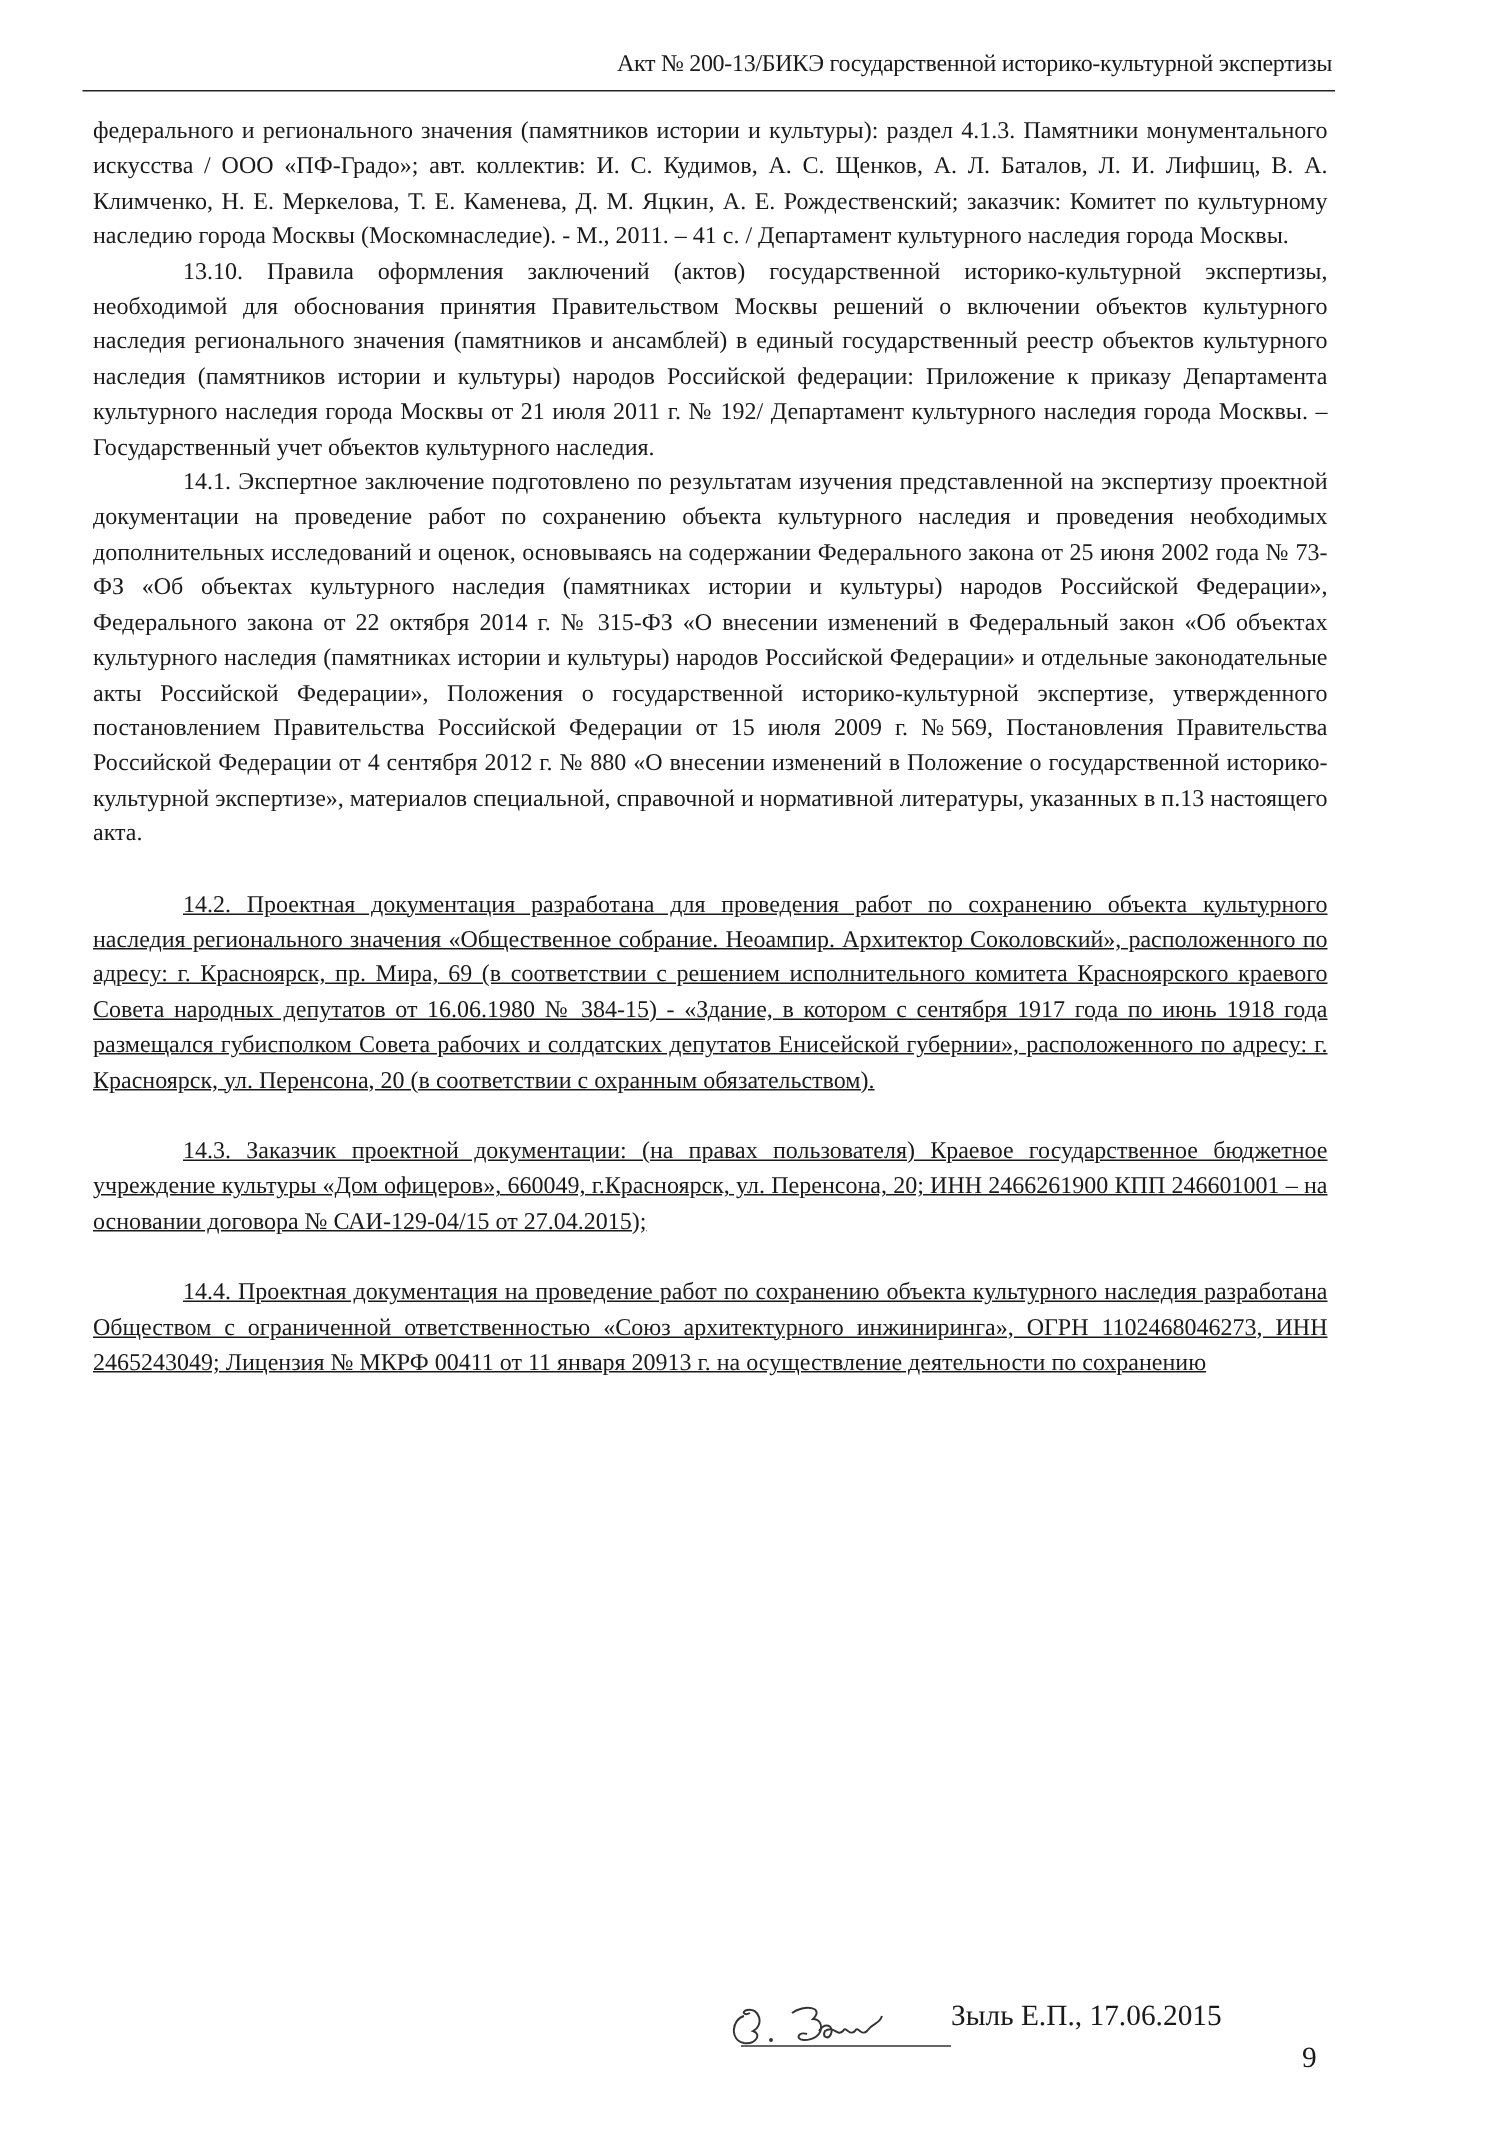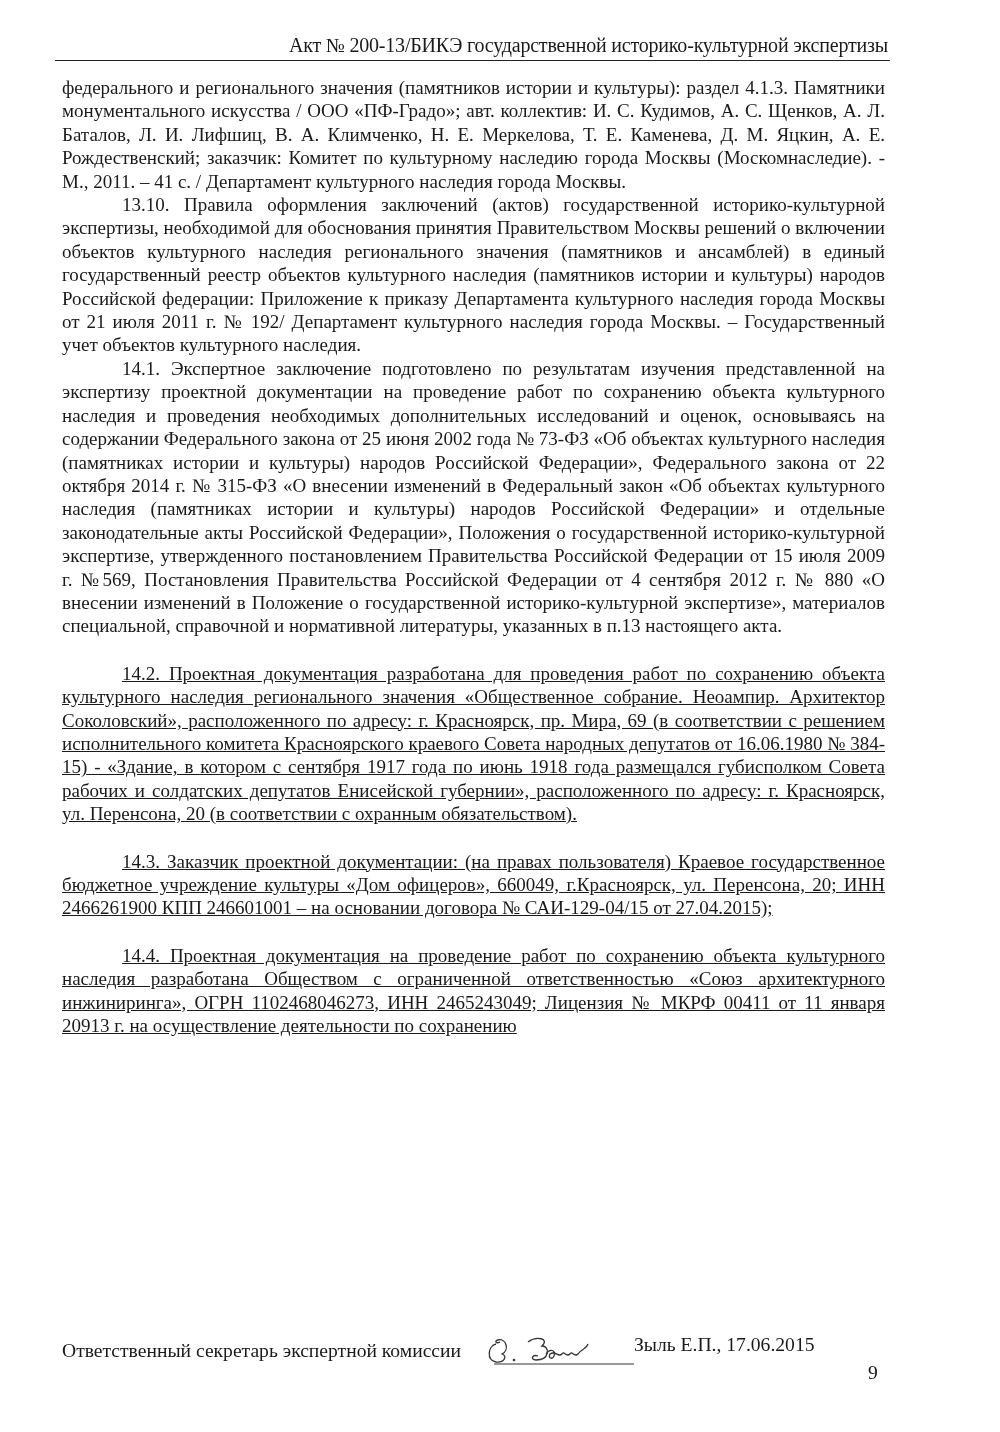--- a/index.html
+++ b/index.html
@@ -20,30 +20,30 @@
     left: 55px;
     top: 30px;
     width: 835px;
     height: 30px;
     border-bottom: 1.5px solid #222;
   }
   .header-title {
     position: absolute;
     right: 2px;
     top: 4px;
-    font-size: 20px;
+    font-size: 16px;
     letter-spacing: -0.2px;
     white-space: nowrap;
   }
   .content {
     position: absolute;
     left: 62px;
     top: 76px;
     width: 823px;
-    font-size: 19px;
+    font-size: 16px;
     line-height: 23.4px;
     text-align: justify;
   }
   .content p {
     margin: 0;
   }
   .indent {
     text-indent: 60px;
   }
   .gap-m { margin-top: 24px !important; text-decoration: underline; }
@@ -95,21 +95,20 @@
 <div class="content">
   <p>федерального и регионального значения (памятников истории и культуры): раздел 4.1.3. Памятники монументального искусства / ООО «ПФ-Градо»; авт. коллектив: И. С. Кудимов, А. С. Щенков, А. Л. Баталов, Л. И. Лифшиц, В. А. Климченко, Н. Е. Меркелова, Т. Е. Каменева, Д. М. Яцкин, А. Е. Рождественский; заказчик: Комитет по культурному наследию города Москвы (Москомнаследие). - М., 2011. – 41 с. / Департамент культурного наследия города Москвы.</p>
   <p class="indent">13.10. Правила оформления заключений (актов) государственной историко-культурной экспертизы, необходимой для обоснования принятия Правительством Москвы решений о включении объектов культурного наследия регионального значения (памятников и ансамблей) в единый государственный реестр объектов культурного наследия (памятников истории и культуры) народов Российской федерации: Приложение к приказу Департамента культурного наследия города Москвы от 21 июля 2011 г. № 192/ Департамент культурного наследия города Москвы. – Государственный учет объектов культурного наследия.</p>
   <p class="indent">14.1. Экспертное заключение подготовлено по результатам изучения представленной на экспертизу проектной документации на проведение работ по сохранению объекта культурного наследия и проведения необходимых дополнительных исследований и оценок, основываясь на содержании Федерального закона от 25 июня 2002 года № 73-ФЗ «Об объектах культурного наследия (памятниках истории и культуры) народов Российской Федерации», Федерального закона от 22 октября 2014 г. № 315-ФЗ «О внесении изменений в Федеральный закон «Об объектах культурного наследия (памятниках истории и культуры) народов Российской Федерации» и отдельные законодательные акты Российской Федерации», Положения о государственной историко-культурной экспертизе, утвержденного постановлением Правительства Российской Федерации от 15 июля 2009 г. №569, Постановления Правительства Российской Федерации от 4 сентября 2012 г. № 880 «О внесении изменений в Положение о государственной историко-культурной экспертизе», материалов специальной, справочной и нормативной литературы, указанных в п.13 настоящего акта.</p>
   <p class="indent gap-m">14.2. Проектная документация разработана для проведения работ по сохранению объекта культурного наследия регионального значения «Общественное собрание. Неоампир. Архитектор Соколовский», расположенного по адресу: г. Красноярск, пр. Мира, 69 (в соответствии с решением исполнительного комитета Красноярского краевого Совета народных депутатов от 16.06.1980 № 384-15) - «Здание, в котором с сентября 1917 года по июнь 1918 года размещался губисполком Совета рабочих и солдатских депутатов Енисейской губернии», расположенного по адресу: г. Красноярск, ул. Перенсона, 20 (в соответствии с охранным обязательством).</p>
   <p class="indent gap-m">14.3. Заказчик проектной документации: (на правах пользователя) Краевое государственное бюджетное учреждение культуры «Дом офицеров», 660049, г.Красноярск, ул. Перенсона, 20; ИНН 2466261900 КПП 246601001 – на основании договора № САИ-129-04/15 от 27.04.2015);</p>
   <p class="indent gap-m">14.4. Проектная документация на проведение работ по сохранению объекта культурного наследия разработана Обществом с ограниченной ответственностью «Союз архитектурного инжиниринга», ОГРН 1102468046273, ИНН 2465243049; Лицензия № МКРФ 00411 от 11 января 20913 г. на осуществление деятельности по сохранению</p>
 </div>
 
 <div class="footer">
-  <span class="footer-role">Ответственный секретарь экспертной комиссии</span>
   <svg class="signature" viewBox="0 0 150 36">
     <path d="M12 14 C 4 16, 2 30, 12 32 C 20 33, 24 26, 18 24 C 26 20, 22 8, 14 10 C 10 11, 12 14, 16 12" fill="none" stroke="#333" stroke-width="1.3"></path>
     <circle cx="30" cy="30" r="1.3" fill="#333"></circle>
     <path d="M44 12 C 52 6, 66 8, 58 16 C 66 16, 66 30, 52 30 C 46 30, 48 24, 54 26" fill="none" stroke="#333" stroke-width="1.3"></path>
     <path d="M62 24 C 66 18, 72 20, 70 26 C 68 30, 64 28, 66 24 C 72 20, 74 28, 78 24 C 80 20, 82 28, 86 24 C 88 20, 90 28, 94 24 C 98 18, 102 20, 104 14" fill="none" stroke="#333" stroke-width="1.3"></path>
     <line x1="10" y1="34" x2="150" y2="34" stroke="#333" stroke-width="1"></line>
   </svg>
   <span class="footer-name">Зыль Е.П., 17.06.2015</span>
 </div>
 

